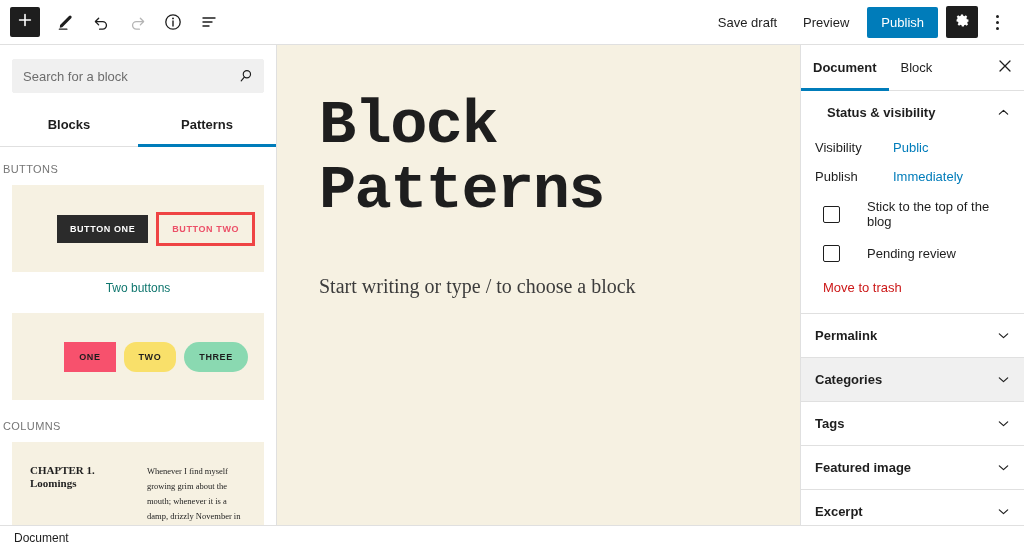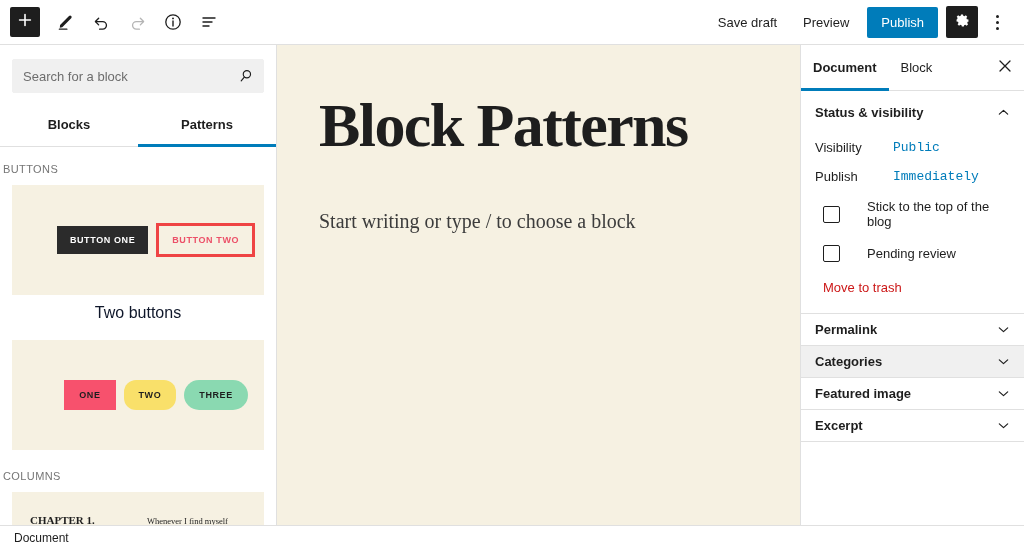--- a/index.html
+++ b/index.html
@@ -96,26 +96,26 @@
 
   .panel-scroll { flex: 1 1 auto; overflow: hidden; }
   .section-title {
     font-size: 11px; letter-spacing: .4px; color: #757575;
     padding: 16px 12px 10px 3px; text-transform: uppercase;
     font-family: "Liberation Sans", sans-serif;
   }
   .pattern-card { margin: 0 12px 4px 12px; cursor: pointer; }
   .pattern-preview {
     background: #f6f1e2;
-    height: 110px; display: flex; align-items: center; justify-content: center;
+    height: 87px; display: flex; align-items: center; justify-content: center;
     overflow: hidden;
     padding-left: 36px;
   }
   .pattern-label {
-    text-align: center; font-size: 16px; color: #0f172a;
+    text-align: center; font-size: 12px; color: #0f766e;
     padding: 9px 0 14px 0;
   }
   
   .pbtns { display: flex; align-items: center; gap: 8px; }
   .pbtn {
     font-size: 9px; font-weight: bold; letter-spacing: .6px;
     padding: 9px 13px; white-space: nowrap;
   }
   .pbtn-dark { background: #2b2b2b; color: #ffffff; }
   .pbtn-outline { background: transparent; color: #ec5068; border: 3px solid #ef4444; }
@@ -138,21 +138,21 @@
   .canvas {
     flex: 1 1 auto;
     background: #f6f1e2;
     padding: 48px 0 0 0;
     overflow: hidden; position: relative;
   }
   .canvas-inner { padding: 0 42px; max-width: 100%; }
   .post-title {
     font-size: 62px; line-height: 1.05; font-weight: bold;
     letter-spacing: -1.6px; color: #1e1e1e;
-    font-family: Liberation Serif, serif;
+    font-family: Liberation Mono, monospace;
   }
   .post-placeholder {
     margin-top: 52px;
     font-family: "Liberation Serif", serif;
     font-size: 20px; color: #3c3c3c;
   }
 
   
   .sidebar {
     width: 224px; min-width: 224px;
@@ -166,41 +166,41 @@
     font-size: 13px; color: #1e1e1e; padding: 15px 12px 13px 12px;
     cursor: pointer; border-bottom: 3px solid transparent; margin-bottom: -1px;
     background: none; border-left:none; border-right:none; border-top:none;
     font-family: "Liberation Sans", sans-serif;
   }
   .sb-tab.active { border-bottom-color: #007cba; font-weight: bold; }
   .sb-close { margin-left: auto; width: 30px; height: 30px; display: flex; align-items: center; justify-content: center; cursor: pointer; color: #1e1e1e; }
 
   .sb-section-header {
     display: flex; align-items: center; justify-content: space-between;
-    padding: 14px 14px 13px 14px; cursor: pointer;
+    padding: 14px 14px 13px 14px; cursor: pointer; margin-left: 12px;
   }
   .sb-section-header .t { font-size: 13px; font-weight: bold; color: #1e1e1e; }
   .sb-body { padding: 0 14px 14px 14px; }
   .sb-row { display: flex; align-items: flex-end; padding: 7px 0; }
   .sb-row .lbl { font-size: 13px; color: #1e1e1e; width: 78px; }
-  .sb-link { font-size: 13px; color: #007cba; cursor: pointer; background:none; border:none; padding:0; font-family: Liberation Mono, monospace; }
+  .sb-link { font-size: 13px; color: #007cba; cursor: pointer; background:none; border:none; padding:0; font-family: Liberation Sans, sans-serif; }
   .sb-check-row { display: flex; align-items: center; gap: 27px; padding: 8px 0 8px 8px; }
   .checkbox {
     width: 17px; height: 17px; border: 1px solid #1e1e1e;
     background: #ffffff; border-radius: 2px; cursor: pointer; flex: none;
   }
   .sb-check-row .lbl2 { font-size: 13px; color: #1e1e1e; }
   .trash-link {
     font-size: 13px; color: #cc1818; cursor: pointer; display: inline-block;
     padding: 10px 0 4px 8px; background:none; border:none; font-family: "Liberation Sans", sans-serif;
   }
   .sb-panel {
     border-top: 1px solid #e0e0e0;
     display: flex; align-items: center; justify-content: space-between;
-    padding: 8px 14px; cursor: pointer;
+    padding: 14px 14px; cursor: pointer;
   }
   .sb-panel.hl { background: #f0f0f0; }
   .sb-panel .t { font-size: 13px; font-weight: bold; color: #1e1e1e; }
   .chev { color: #1e1e1e; display: flex; }
 
   
   .statusbar {
     height: 24px; min-height: 24px;
     background: #ffffff; border-top: 1px solid #e0e0e0;
     display: flex; align-items: center; padding: 0 14px;
@@ -407,20 +407,28 @@
       </div>
       <div class="sb-panel hl">
         <span class="t">Categories</span>
         <span class="chev">
           <svg width="13" height="13" viewBox="0 0 14 14" fill="none">
               <path d="M2.5 5.2L7 9.3l4.5-4.1" stroke="#1e1e1e" stroke-width="1.3" stroke-linecap="round" stroke-linejoin="round"></path>
             </svg>
         </span>
       </div>
       <div class="sb-panel">
+        <span class="t">Tags</span>
+        <span class="chev">
+          <svg width="13" height="13" viewBox="0 0 14 14" fill="none">
+              <path d="M2.5 5.2L7 9.3l4.5-4.1" stroke="#1e1e1e" stroke-width="1.3" stroke-linecap="round" stroke-linejoin="round"></path>
+            </svg>
+        </span>
+      </div>
+      <div class="sb-panel">
         <span class="t">Featured image</span>
         <span class="chev">
           <svg width="13" height="13" viewBox="0 0 14 14" fill="none">
               <path d="M2.5 5.2L7 9.3l4.5-4.1" stroke="#1e1e1e" stroke-width="1.3" stroke-linecap="round" stroke-linejoin="round"></path>
             </svg>
         </span>
       </div>
       <div class="sb-panel">
         <span class="t">Excerpt</span>
         <span class="chev">

